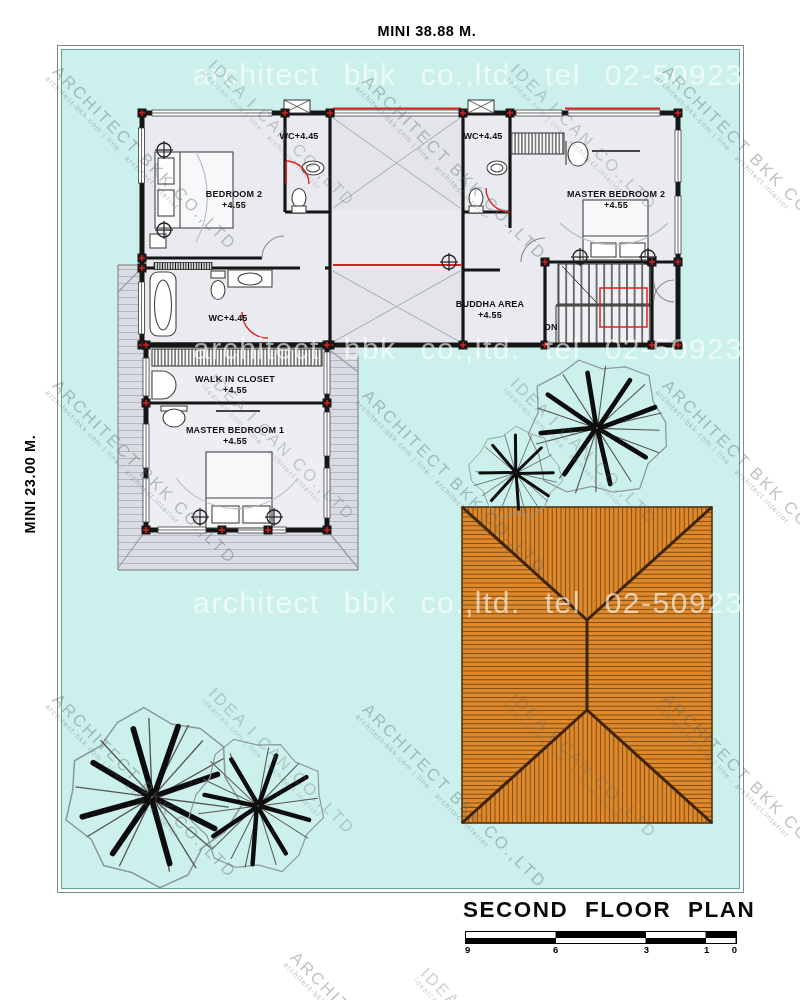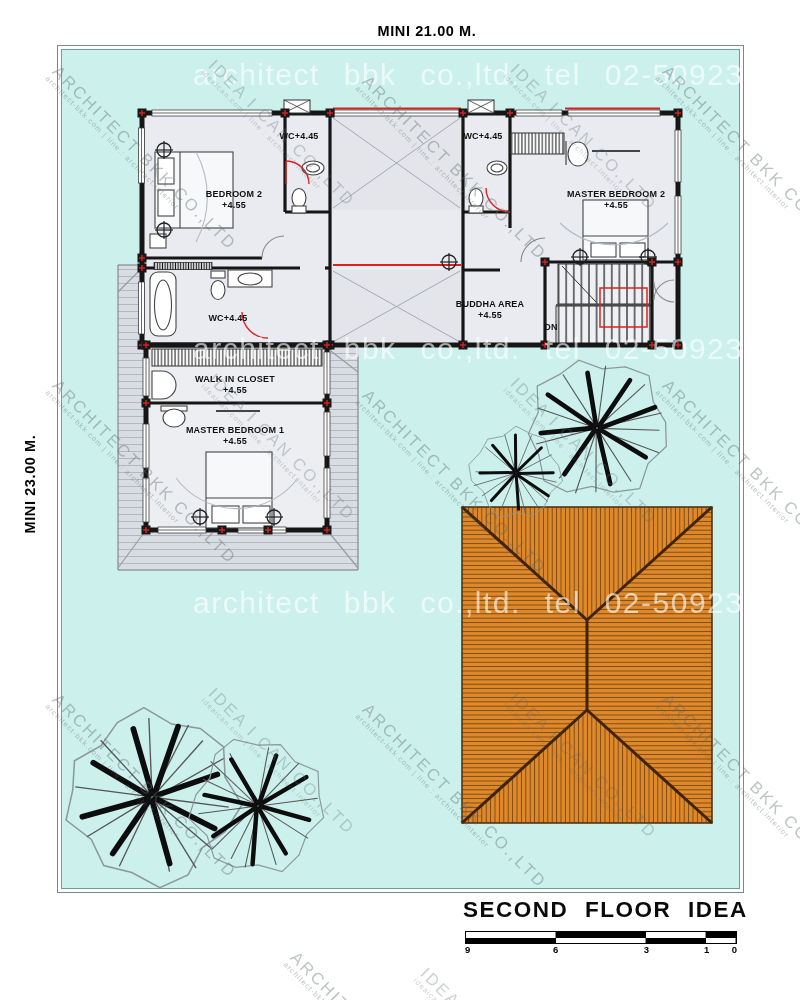--- a/index.html
+++ b/index.html
@@ -431,24 +431,24 @@
   </div>
 <div class="wm idea" style="left:520px;top:688px">
     <div class="l1">IDEA I CAN CO.,LTD</div>
     <div class="l2">ideaican.com | line : architect.interior</div>
   </div>
 <div class="wm idea" style="left:430px;top:964px">
     <div class="l1">IDEA I CAN CO.,LTD</div>
     <div class="l2">ideaican.com | line : architect.interior</div>
   </div>
 
-<div class="abs dim dim-top">MINI 21.00 M.</div>
+<div class="abs dim dim-top">MINI 38.88 M.</div>
 <div class="abs dim dim-left">MINI 23.00 M.</div>
 
-<div class="abs title">SECOND FLOOR IDEA</div>
+<div class="abs title">SECOND FLOOR PLAN</div>
 <div class="abs scalebar">
   <div class="row">
       <span class="seg w3 segw"></span>
       <span class="seg w3 segb"></span>
       <span class="seg w2 segw"></span>
       <span class="seg w1 segb"></span>
     </div>
   <div class="row">
       <span class="seg w3 segb"></span>
       <span class="seg w3 segw"></span>

